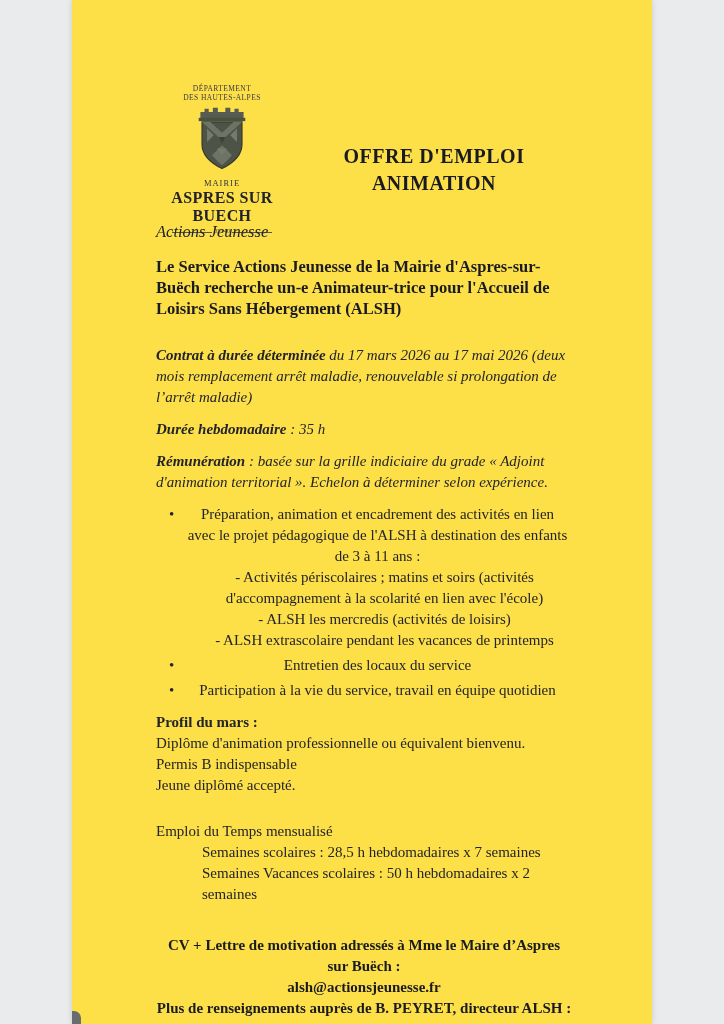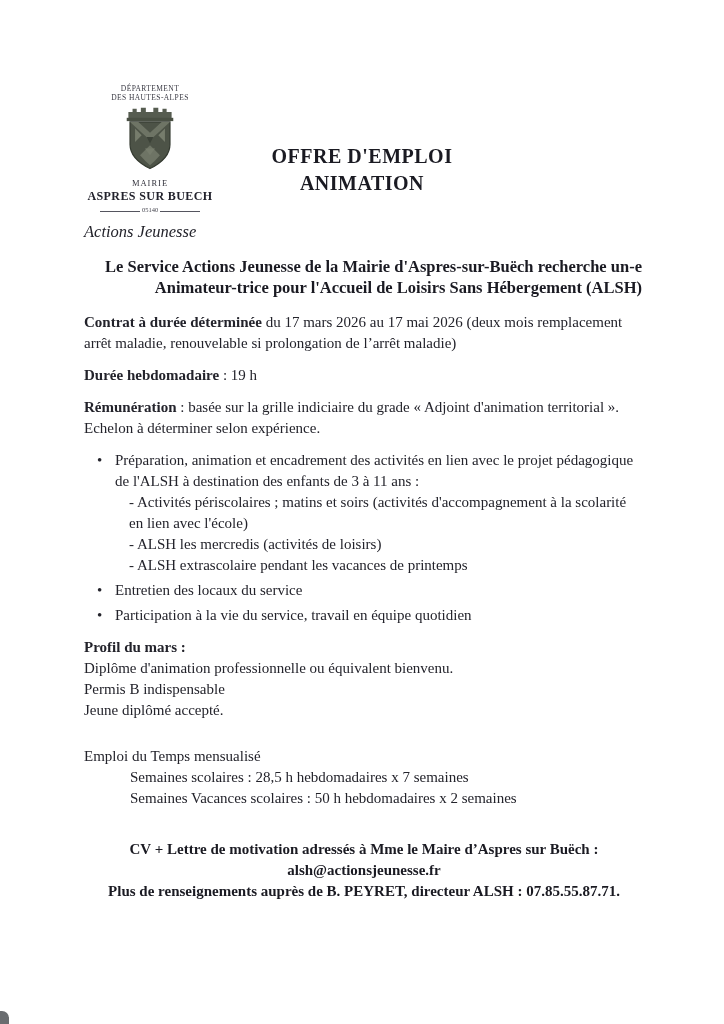--- a/index.html
+++ b/index.html
@@ -2,24 +2,24 @@
 <html lang="fr"><head>
 <meta charset="utf-8">
 <style>
   html,body{margin:0;padding:0;}
   body{
     background:#e9ebec;
     font-family:"Liberation Serif","DejaVu Serif",serif;
   }
   .page{
     position:relative;
-    width:724px;
+    width:580px;
     height:1024px;
     margin:0 auto;
-    background:#ffffff;
+    background:#fde047;
     color:#23232b;
     overflow:hidden;
     box-shadow:0 0 6px rgba(0,0,0,.15);
   }
   
   .logo-block{
     position:absolute;
     left:82px; top:84px;
     width:136px;
     text-align:center;
@@ -34,21 +34,21 @@
   .crest{ margin-top:5px; }
   .mairie{
     margin-top:3px;
     font-size:8.5px;
     letter-spacing:1px;
     color:#33333d;
   }
   .city{
     margin-top:1px;
     font-weight:bold;
-    font-size:12px;
+    font-size:16px;
     letter-spacing:.4px;
     color:#22222c;
   }
   .postal{
     margin-top:2px;
     display:flex;
     align-items:center;
     justify-content:center;
     font-size:6.5px;
     color:#44444e;
@@ -80,40 +80,41 @@
     color:#1a1a22;
   }
   
   .doc-body{
     position:absolute;
     left:84px; right:80px; top:256px;
     font-size:15px;
     line-height:21px;
   }
   .heading{
-    text-align:right;
+    text-align:left;
     font-weight:bold;
     font-size:16.5px;
     line-height:21px;
-    margin:0 auto 14px auto;
+    margin:0 auto 26px auto;
     max-width:556px;
     color:#1a1a22;
   }
-  p.para{ margin:0 0 11px 0; }
+  p.para{ margin:0 0 11px 0;font-style:italic; }
   .b{ font-weight:bold; }
   .missions-label{ font-weight:bold; margin:0; }
   ul.missions{
     list-style:none;
     margin:0 0 11px 0;
     padding:0;
   }
   ul.missions > li{
     position:relative;
     padding-left:27px;
     margin:4px;
+    text-align:center;
   }
   ul.missions > li::before{
     content:"•";
     position:absolute;
     left:9px;
     font-size:15px;
   }
   .subitem{ padding-left:14px; }
   .profil-lines div{ margin:0; }
   .schedule{ font-weight:normal; margin-top:25px; }
@@ -172,21 +173,21 @@
     <div>OFFRE D'EMPLOI</div>
     <div>ANIMATION</div>
   </div>
 
   <div class="doc-body">
 
     <div class="heading">Le Service Actions Jeunesse de la Mairie d'Aspres-sur-Buëch recherche un-e Animateur-trice pour l'Accueil de Loisirs Sans Hébergement (ALSH)</div>
 
     <p class="para"><span class="b">Contrat à durée déterminée</span><span> du 17 mars 2026 au 17 mai 2026 (deux mois remplacement arrêt maladie, renouvelable si prolongation de l’arrêt maladie)</span></p>
 
-    <p class="para"><span class="b">Durée hebdomadaire</span><span> : 19 h</span></p>
+    <p class="para"><span class="b">Durée hebdomadaire</span><span> : 35 h</span></p>
 
     <p class="para"><span class="b">Rémunération</span><span> : basée sur la grille indiciaire du grade « Adjoint d'animation territorial ». Echelon à déterminer selon expérience.</span></p>
 
     <ul class="missions">
       <li>
         <div>Préparation, animation et encadrement des activités en lien avec le projet pédagogique de l'ALSH à destination des enfants de 3 à 11 ans :</div>
         <div class="subitem">- Activités périscolaires ; matins et soirs (activités d'accompagnement à la scolarité en lien avec l'école)</div>
         <div class="subitem">- ALSH les mercredis (activités de loisirs)</div>
         <div class="subitem">- ALSH extrascolaire pendant les vacances de printemps</div>
       </li>

